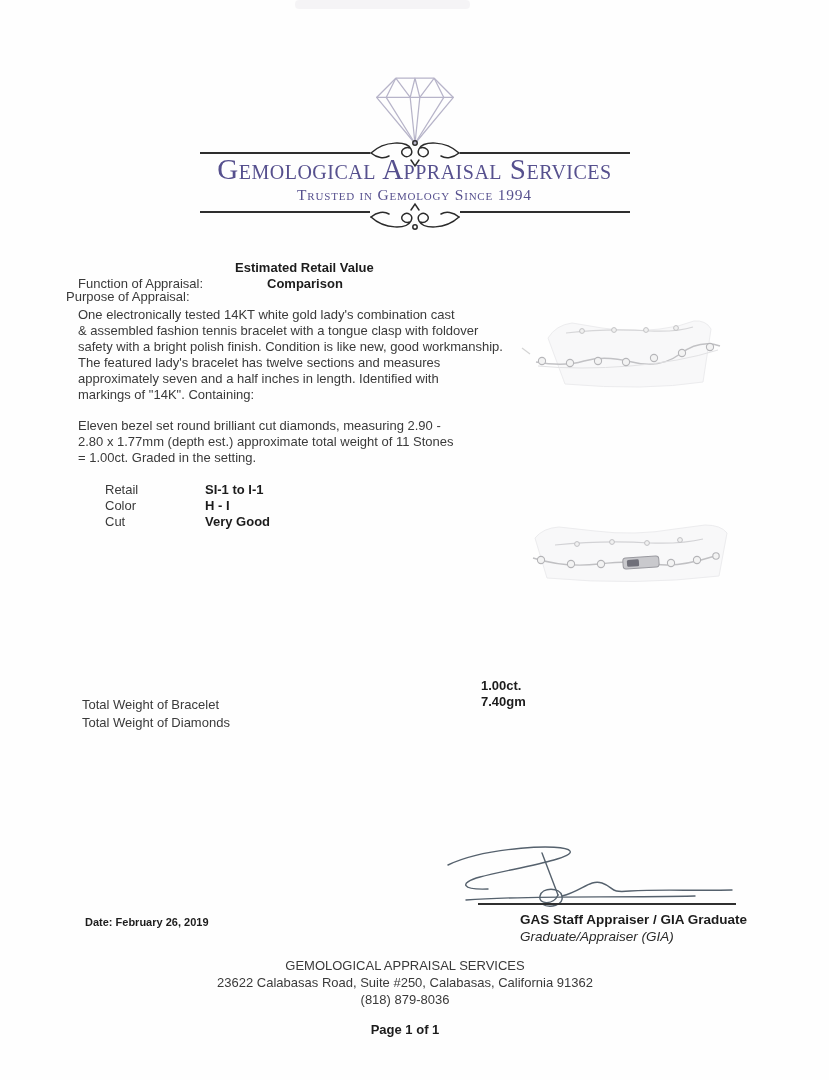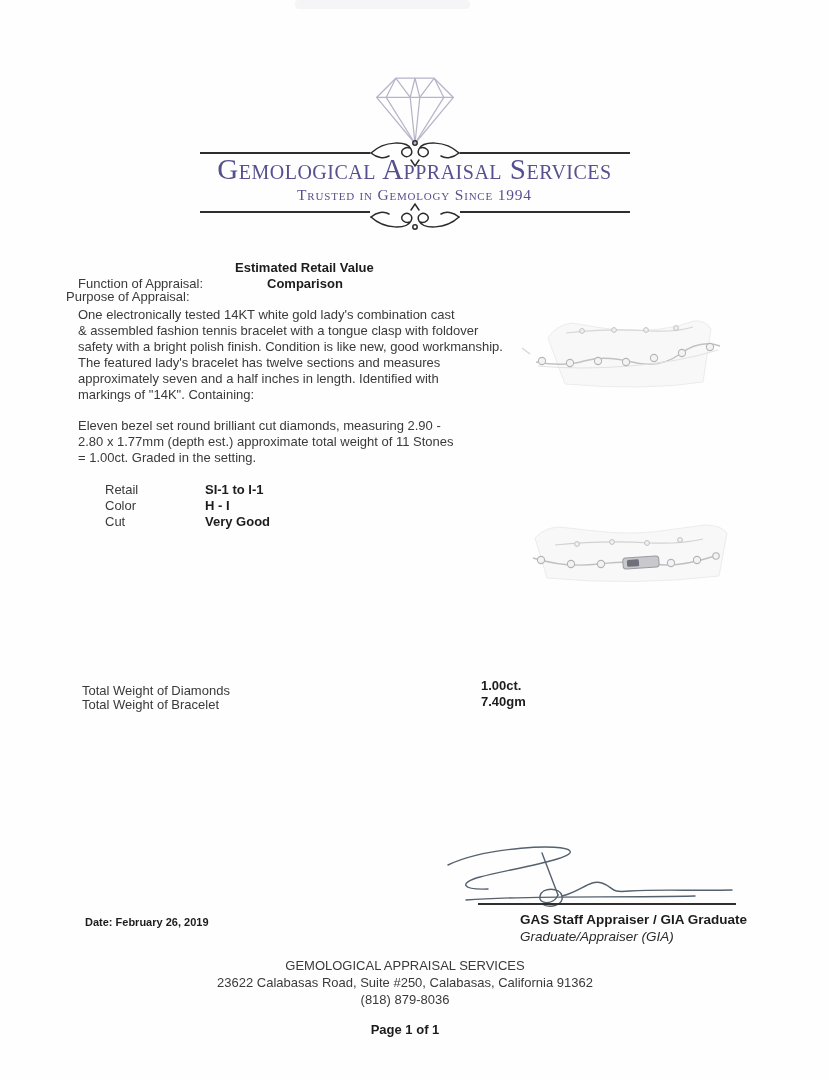--- a/index.html
+++ b/index.html
@@ -129,21 +129,21 @@
       <g transform="rotate(-4 126 45)">
         <rect x="108" y="39" width="36" height="11" rx="3" fill="#c9c9cd" stroke="#9a9aa0"></rect>
         <rect x="112" y="41" width="12" height="7" rx="1.5" fill="#70707a"></rect>
       </g>
       <circle cx="156" cy="45" r="3.6" fill="#f3f3f3" stroke="#b4b4b7" stroke-width="1.1"></circle>
       <circle cx="182" cy="42" r="3.6" fill="#f3f3f3" stroke="#b4b4b7" stroke-width="1.1"></circle>
       <circle cx="201" cy="38" r="3.2" fill="#f3f3f3" stroke="#b4b4b7" stroke-width="1.1"></circle>
     </svg>
   </div>
 
-  <div class="abs txt" style="left:82px; top:683px;">Total Weight of Diamonds</div>
+  <div class="abs txt" style="left:82px; top:715px;">Total Weight of Diamonds</div>
   <div class="abs txt" style="left:82px; top:697px;">Total Weight of Bracelet</div>
   <div class="abs txt bold" style="left:481px; top:678px;">1.00ct.</div>
   <div class="abs txt bold" style="left:481px; top:694px;">7.40gm</div>
 
   <div class="abs" style="left:430px; top:843px;">
     <svg width="315" height="68" viewBox="0 0 315 68" fill="none" stroke="#55616d" stroke-width="1.4" stroke-linecap="round">
       <path d="M18,22 C55,4 135,0 140,8 C145,16 80,26 50,34 C28,40 32,47 58,46"></path>
       <path d="M112,10 L128,52"></path>
       <path d="M128,52 C124,62 108,62 110,53 C112,44 130,44 132,53 C134,62 120,66 112,61"></path>
       <path d="M132,53 C152,48 160,36 172,40 C186,45 178,50 200,48 C232,46 262,48 302,47"></path>

